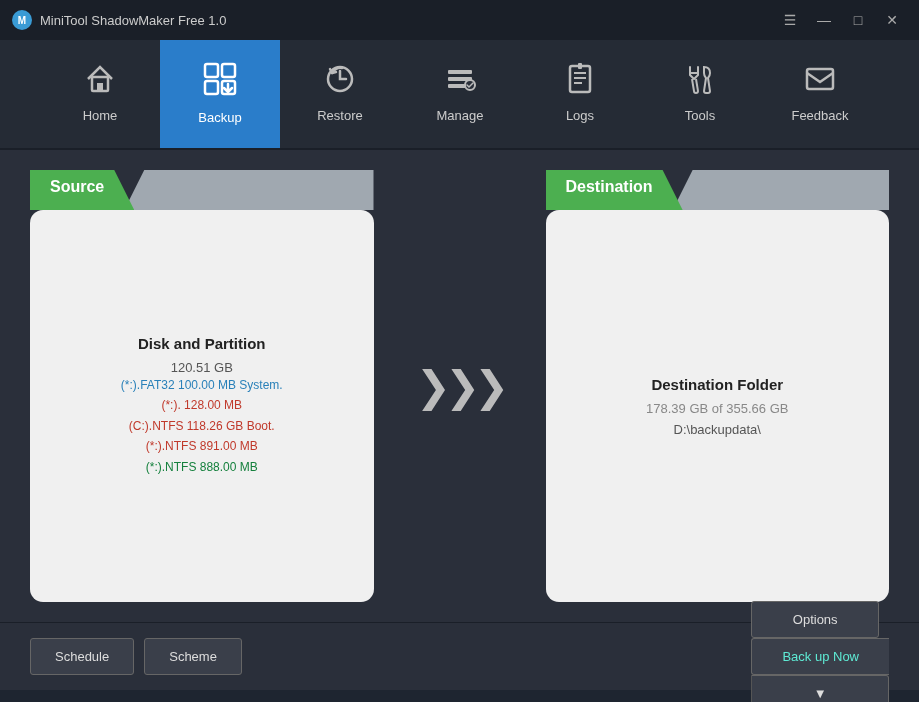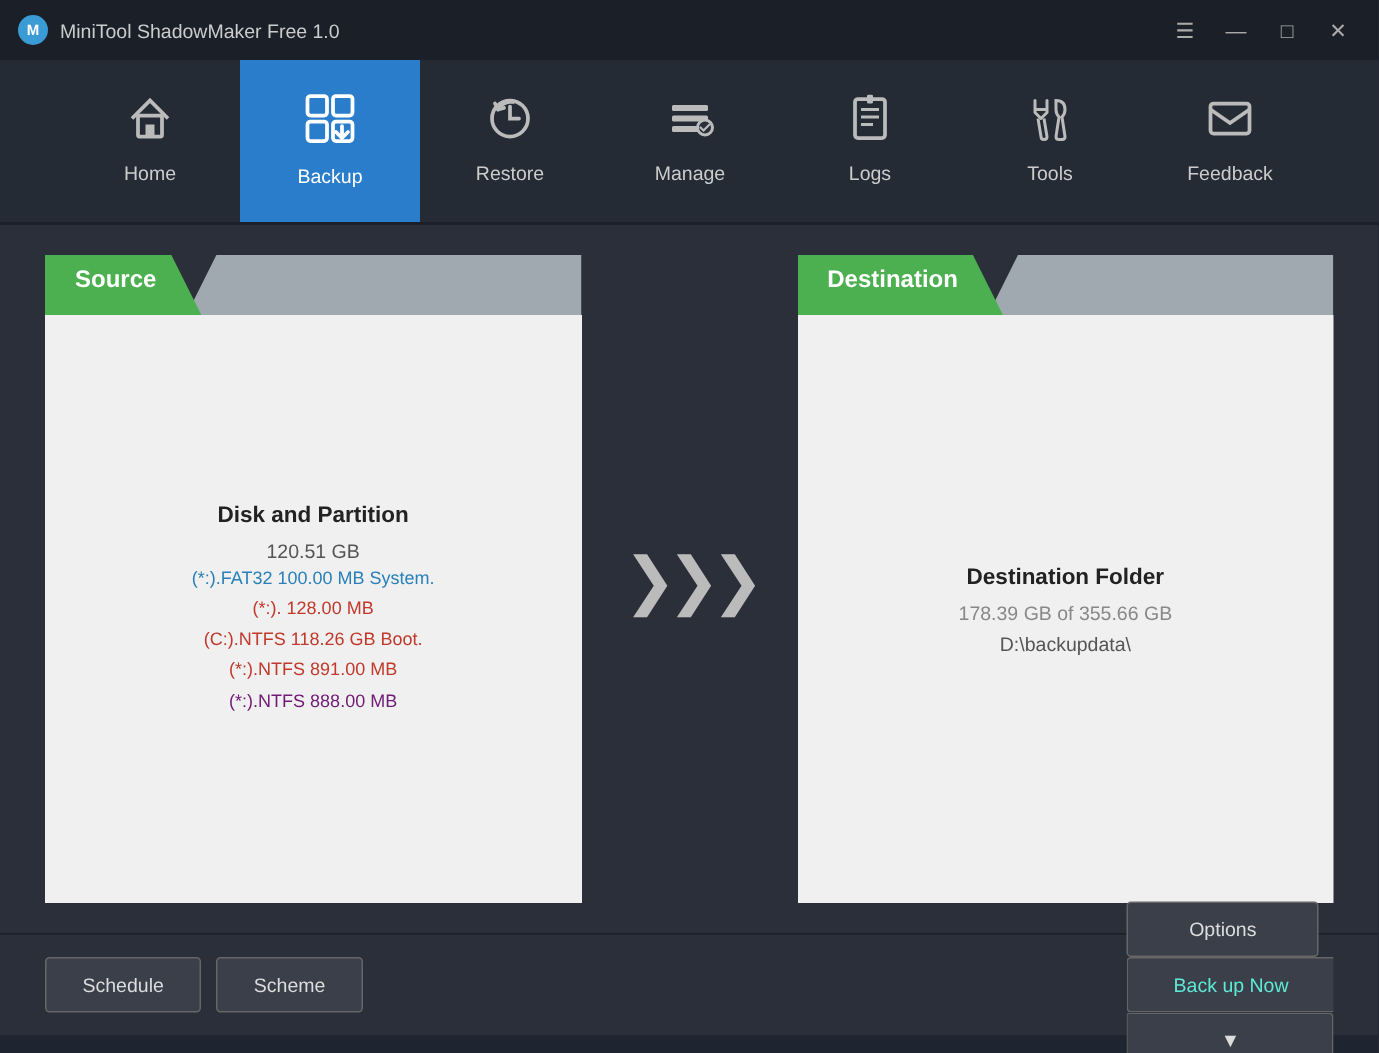--- a/index.html
+++ b/index.html
@@ -88,21 +88,21 @@
       font-size: 28px;
       line-height: 1;
     }
 
     
     .main-content {
       background: #2a2f3a;
       padding: 20px 30px;
       height: calc(702px - 40px - 110px - 80px);
       display: flex;
-      gap: 32px;
+      gap: 46px;
       align-items: stretch;
     }
 
     
     .arrow-area {
       display: flex;
       align-items: center;
       justify-content: center;
       width: 80px;
       flex-shrink: 0;
@@ -131,20 +131,21 @@
     .panel-body {
       flex: 1;
       background: #f0f0f0;
       display: flex;
       flex-direction: column;
       align-items: center;
       justify-content: center;
       color: #333;
       text-align: center;
       padding: 20px;
+      border-radius: 13px;
     }
 
     .source-title {
       font-size: 15px;
       font-weight: bold;
       color: #222;
       margin-bottom: 8px;
     }
     .source-size {
       font-size: 13px;
@@ -344,21 +345,21 @@
       <div class="header-accent"></div>
     </div>
     <div class="panel-body">
       <div class="source-title">Disk and Partition</div>
       <div class="source-size">120.51 GB</div>
       <div class="partition-list">
         <div class="part-item fat" style="color:#2980b9;">(*:).FAT32 100.00 MB System.</div>
         <div class="part-item" style="color:#c0392b;">(*:). 128.00 MB</div>
         <div class="part-item boot" style="color:#c0392b;">(C:).NTFS 118.26 GB Boot.</div>
         <div class="part-item" style="color:#c0392b;">(*:).NTFS 891.00 MB</div>
-        <div class="part-item" style="color:#701a75;">(*:).NTFS 888.00 MB</div>
+        <div class="part-item" style="color:#15803d;">(*:).NTFS 888.00 MB</div>
       </div>
     </div>
   </div>
 
   <div class="arrow-area">
     <span style="font-size:42px; color:#bbb; letter-spacing:-6px;">❯❯❯</span>
   </div>
 
   <div class="panel-section">
     <div class="header-row">

